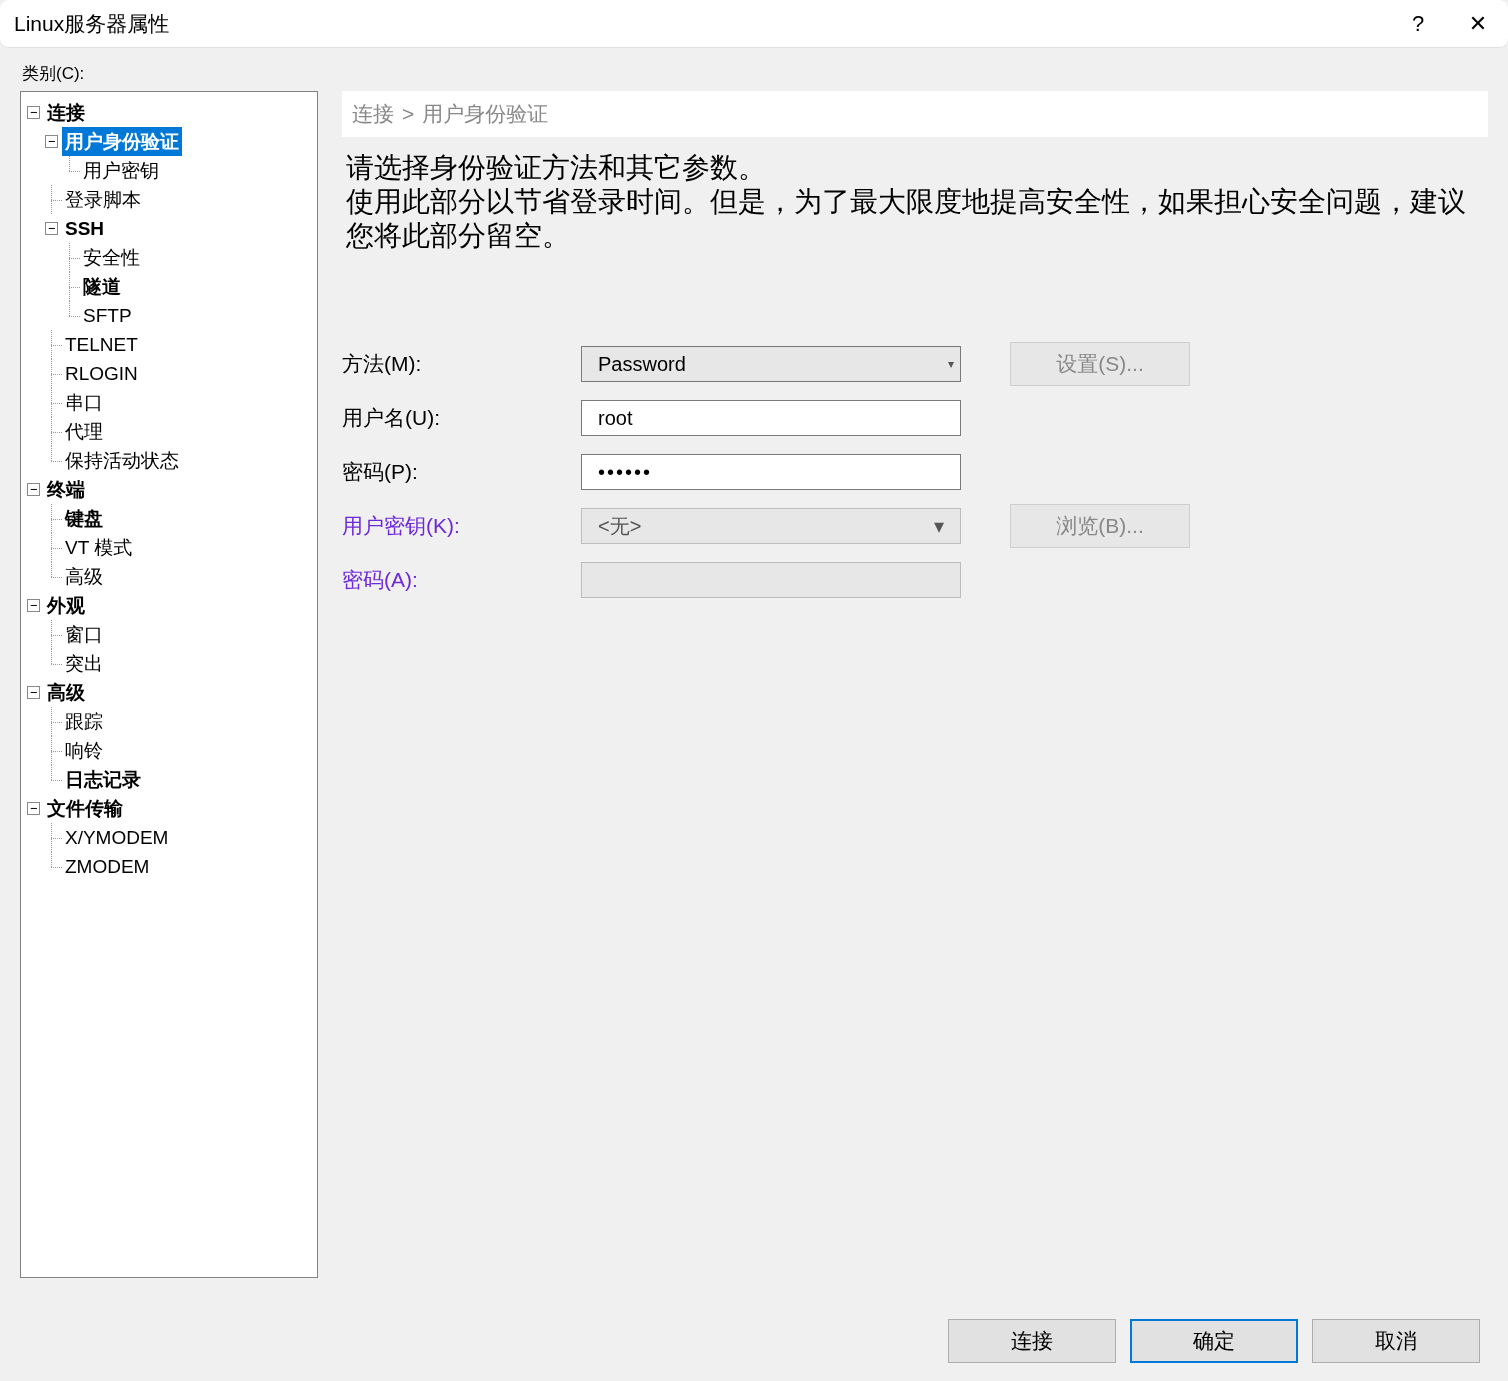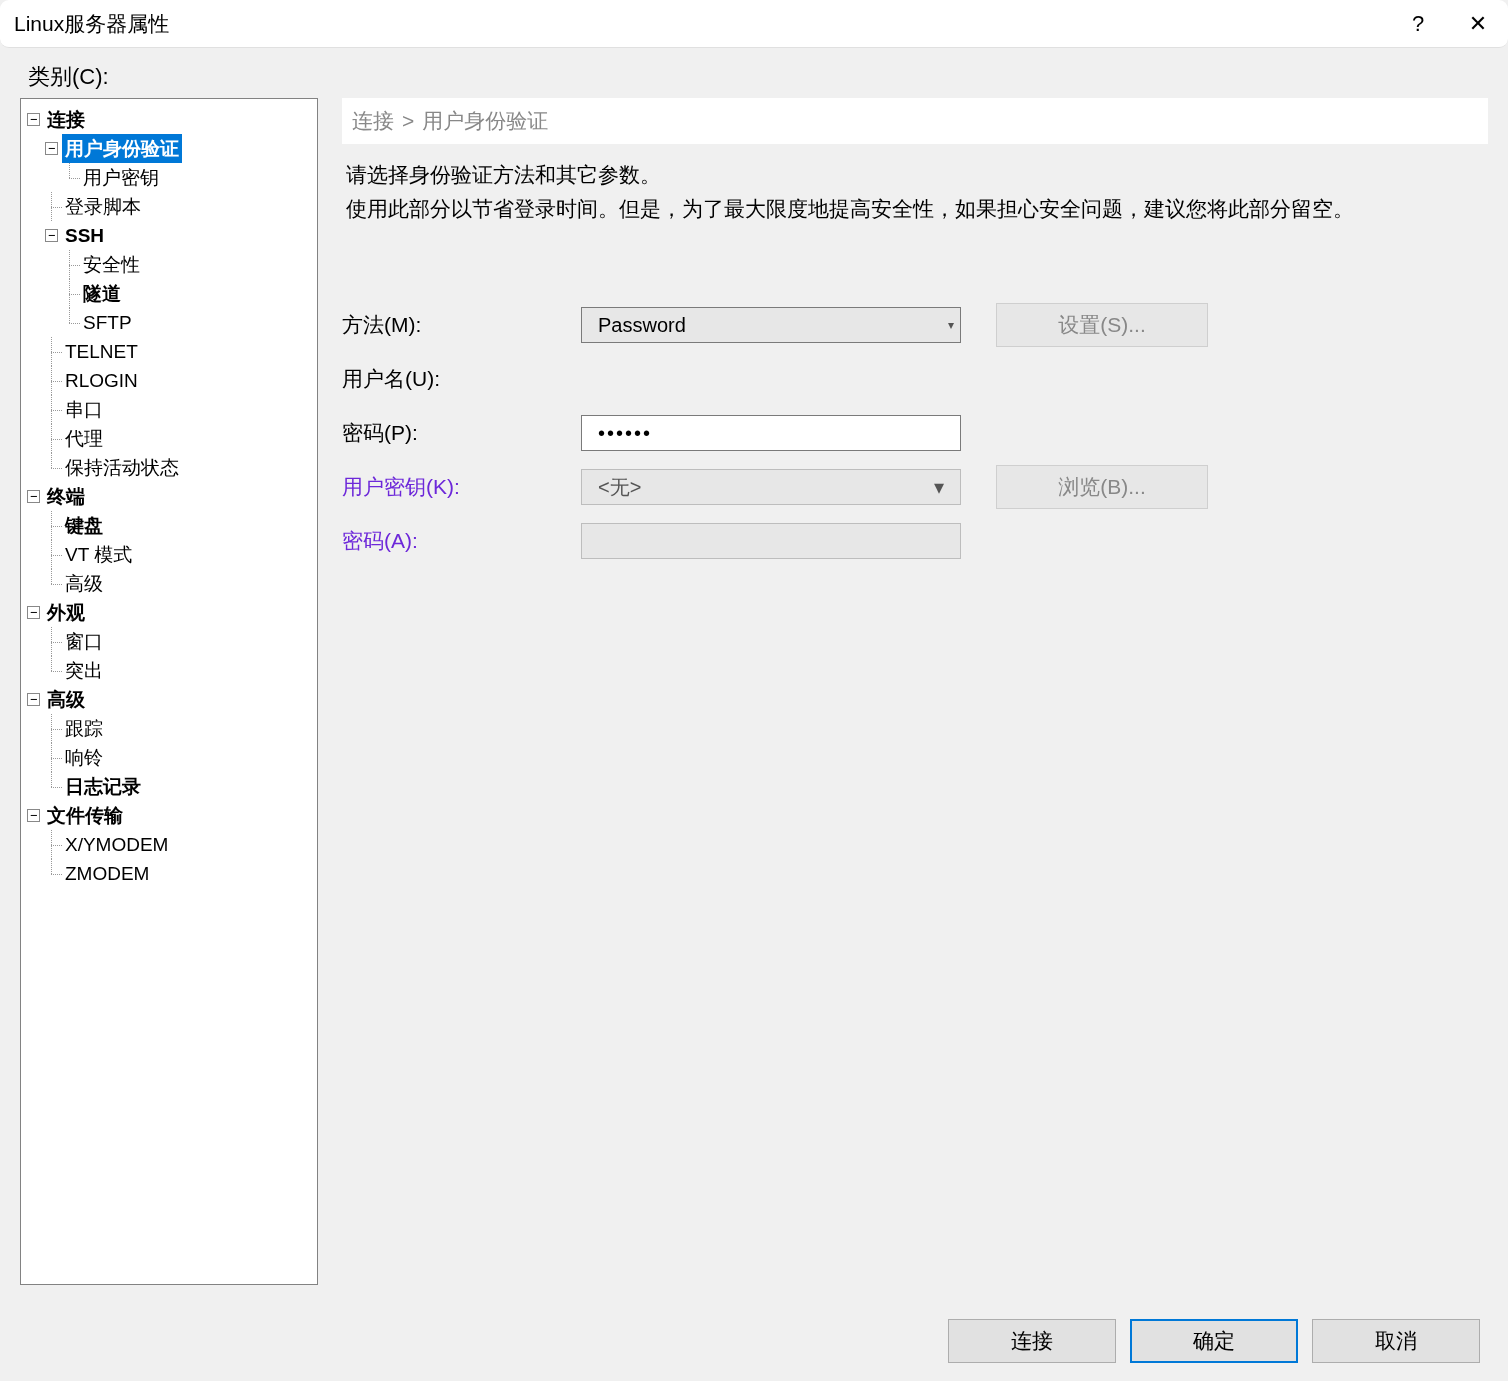--- a/index.html
+++ b/index.html
@@ -32,21 +32,21 @@
     font-family: Arial, sans-serif;
   }
 
   .body {
     position:absolute;
     top:48px; left:0; right:0; bottom:0;
     background:#f0f0f0;
     padding: 6px 20px 20px 20px;
   }
 
-  .category-label { font-size:22px; margin: 8px 0 6px 8px; }
+  .category-label { font-size:17px; margin: 8px 0 6px 2px; }
 
   .columns {
     display:flex;
     gap: 24px;
     height: calc(100% - 120px);
   }
 
   
   .tree-box {
     width: 298px;
@@ -102,21 +102,21 @@
     background:#fff;
     height:46px;
     width:100%;
     display:flex; align-items:center;
     padding-left:10px;
     font-size:21px;
   }
   .breadcrumb .crumb-root { color:#888; margin-right:8px;}
   .breadcrumb .sep { color:#888; margin-right:8px;}
   .breadcrumb .crumb-leaf { color:#888; }
-  .desc { margin: 14px 4px 0 4px; font-size:21px; line-height:34px; }
+  .desc { margin: 14px 4px 12px 4px; font-size:28px; line-height:34px; }
 
   .form { margin-top: 72px; }
   .form-row {
     display:flex;
     align-items:center;
     height:54px;
     gap:21px;
   }
   .form-label { width: 218px; font-size:21px; }
   .form-label.disabled { color:#6d28d9; }
@@ -135,22 +135,22 @@
   }
   .select .arrow { font-size:12px; color:#555; }
   .input-disabled {
     background:#e7e7e7;
     color:#555;
     display:flex; align-items:center; justify-content:space-between;
     border-color:#bdbdbd;
   }
   .input-disabled.noarrow { justify-content:flex-start; }
   .side-btn {
-    margin-left: 14px;
-    width: 212px; height:44px;
+    margin-left: 28px;
+    width: 180px; height:44px;
     background:#e1e1e1;
     border:1px solid #adadad;
     font-size:21px;
     display:flex; align-items:center; justify-content:center;
   }
   .side-btn.disabled { color:#888; background:#e7e7e7; border-color:#cfcfcf; }
 
   
   .bottom-buttons {
     position:absolute;
@@ -385,20 +385,21 @@
           <div class="form-label">方法(M):</div>
           <div class="select">
             <span>Password</span>
             <span class="arrow">▾</span>
           </div>
           <div class="side-btn disabled">设置(S)...</div>
         </div>
 
         <div class="form-row">
           <div class="form-label">用户名(U):</div>
+          <input class="input" value="root" style="">
         </div>
 
         <div class="form-row">
           <div class="form-label">密码(P):</div>
           <div class="input" style="display:flex;align-items:center;letter-spacing:2px;">••••••</div>
         </div>
 
         <div class="form-row">
           <div class="form-label disabled">用户密钥(K):</div>
           <div class="input-disabled">

